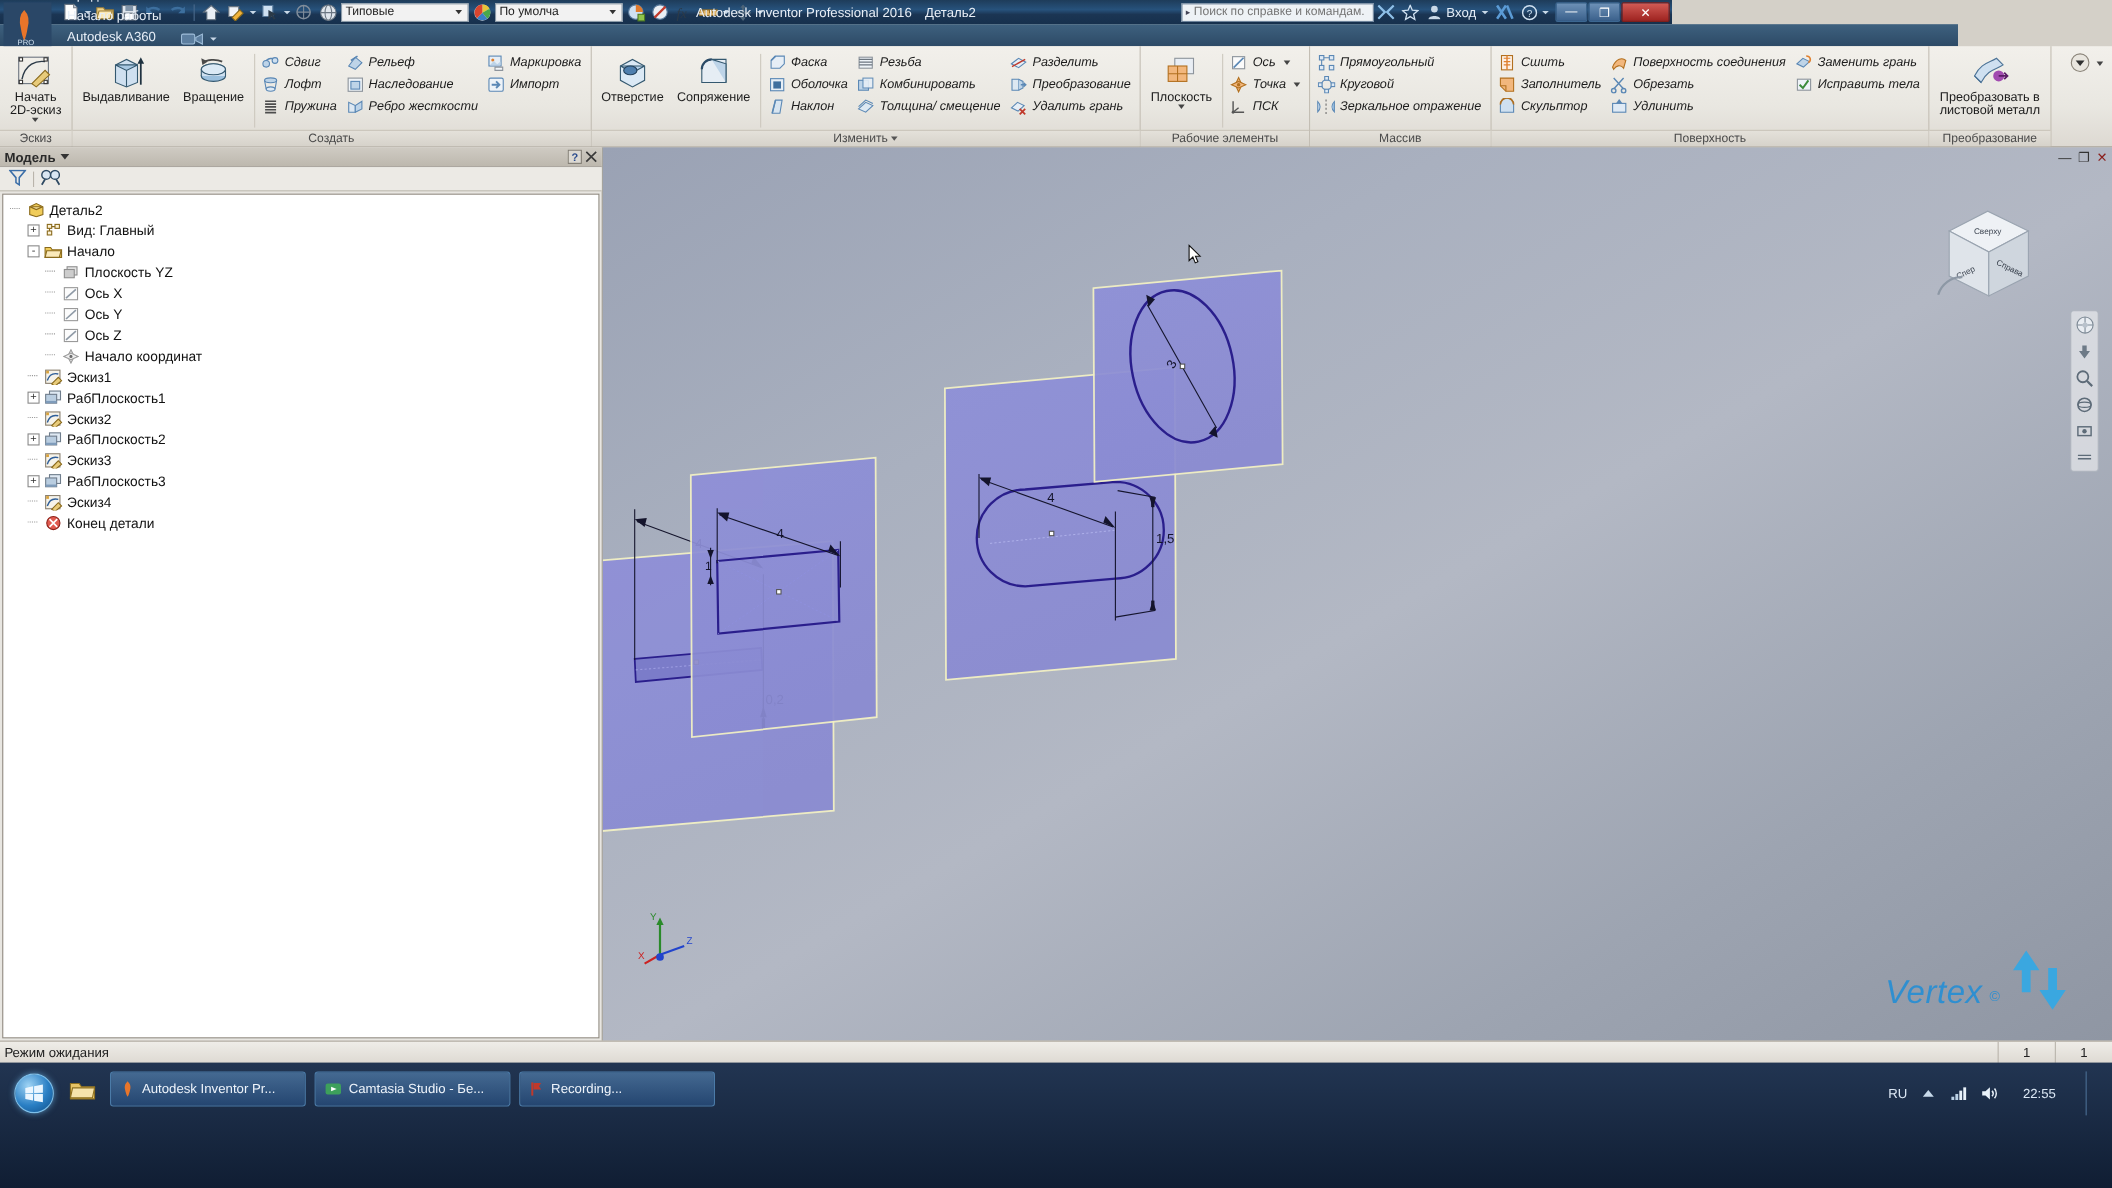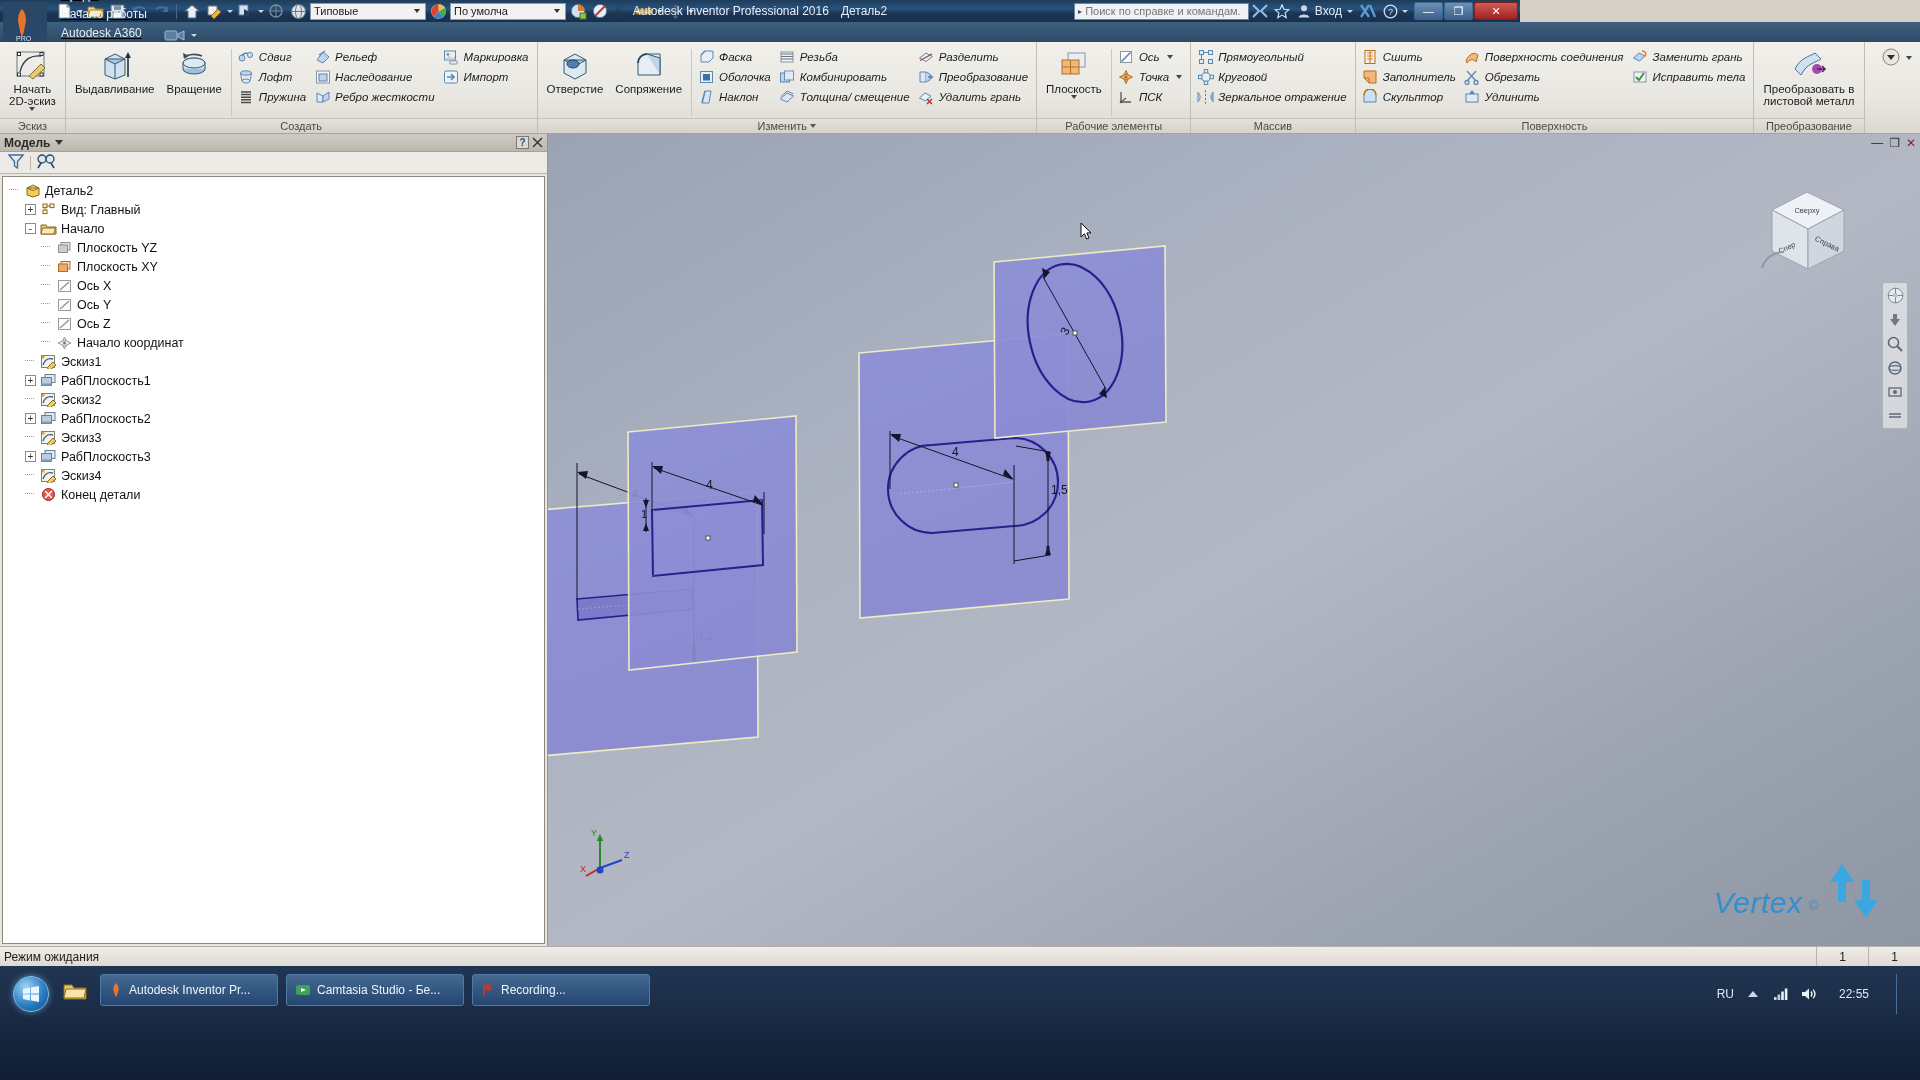--- a/index.html
+++ b/index.html
@@ -37,22 +37,22 @@
     color:#44506080; font-family:"Liberation Sans",sans-serif;}
   .tb-icn{ width:22px;height:20px;display:flex;align-items:center;justify-content:center;color:#cfe0f0;}
   #signin{ display:flex;align-items:center;gap:4px;color:#e3ecf6;font-size:12px;padding:0 4px;}
   #wincontrols{ display:flex;align-items:center;margin-left:6px;gap:1px;}
   .wbtn{ width:29px;height:18px;border:1px solid #3c6791;border-radius:2px;
      background:linear-gradient(to bottom,#6d91b7,#3a608b);
      display:flex;align-items:center;justify-content:center;color:#fff;font-size:11px;}
   .wbtn.close{ width:44px; background:linear-gradient(to bottom,#d25b55,#9e2320); border-color:#7d1f1c;}
 
   
-  #tabstrip{ position:absolute;left:0;top:22px;width:1920px;height:20px;
-     background:linear-gradient(to bottom,#3e617f,#2d4a66);display:flex;align-items:flex-end;text-decoration:underline;}
+  #tabstrip{ position:absolute;left:0;top:22px;width:1780px;height:20px;
+     background:linear-gradient(to bottom,#3e617f,#2d4a66);display:flex;align-items:flex-end;}
   #invlogo{ width:46px;height:42px;position:absolute;left:2px;top:-20px;
      display:flex;align-items:center;justify-content:center;}
   .tab{ height:19px;padding:0 9px;display:flex;align-items:center;font-size:12px;color:#e6eef7;
      white-space:nowrap;}
   .tab-extra{ display:flex;align-items:center;gap:4px;margin-left:8px;}
 
   
   #ribbon{ position:absolute;left:0;top:42px;width:1920px;height:92px;
      background:linear-gradient(to bottom,#f2f0eb 0%,#e9e7e1 60%,#ddd9d2 100%);
      border-bottom:1px solid #a9a399; display:flex; align-items:stretch;}
@@ -875,32 +875,20 @@
             <rect x="1.5" y="4" width="9" height="7.5" fill="#cdcdcd" stroke="#8f8f8f"></rect>
           </svg>
         </span>
         <span>Плоскость YZ</span>
       </div>
       <div class="tnode" style="padding-left: 36px;">
         <span class="nub"><svg width="11" height="11">
             <path d="M0 5.5 H9" stroke="#9a9a9a" stroke-dasharray="1 1"></path>
           </svg></span>
         <span class="ticon">
-          <svg width="16" height="14" viewBox="0 0 16 14">
-            <rect x="4" y="1.5" width="9" height="7.5" fill="#f4e0cb" stroke="#b2701f"></rect>
-            <rect x="1.5" y="4" width="9" height="7.5" fill="#eeaa68" stroke="#b2701f"></rect>
-          </svg>
-        </span>
-        <span>Плоскость XY</span>
-      </div>
-      <div class="tnode" style="padding-left: 36px;">
-        <span class="nub"><svg width="11" height="11">
-            <path d="M0 5.5 H9" stroke="#9a9a9a" stroke-dasharray="1 1"></path>
-          </svg></span>
-        <span class="ticon">
           <svg width="15" height="14" viewBox="0 0 15 14">
             <rect x="1.5" y="1.5" width="12" height="11" fill="#fcfcfc" stroke="#9a9a9a"></rect>
             <path d="M3 11 L12 3" stroke="#8f9aa6" stroke-width="1.5"></path>
           </svg>
         </span>
         <span>Ось X</span>
       </div>
       <div class="tnode" style="padding-left: 36px;">
         <span class="nub"><svg width="11" height="11">
             <path d="M0 5.5 H9" stroke="#9a9a9a" stroke-dasharray="1 1"></path>

